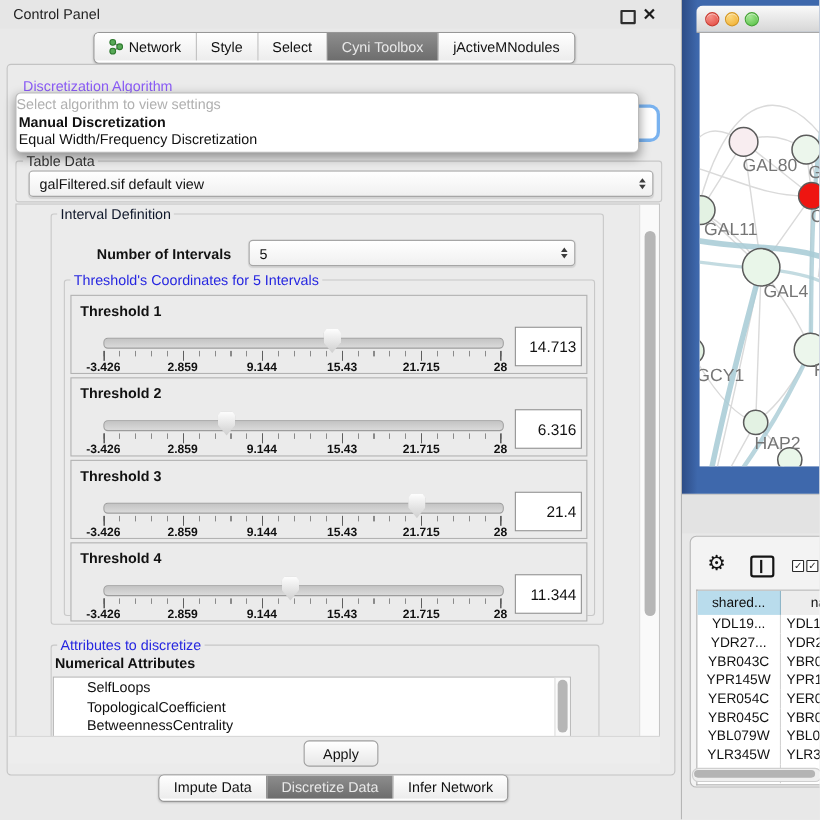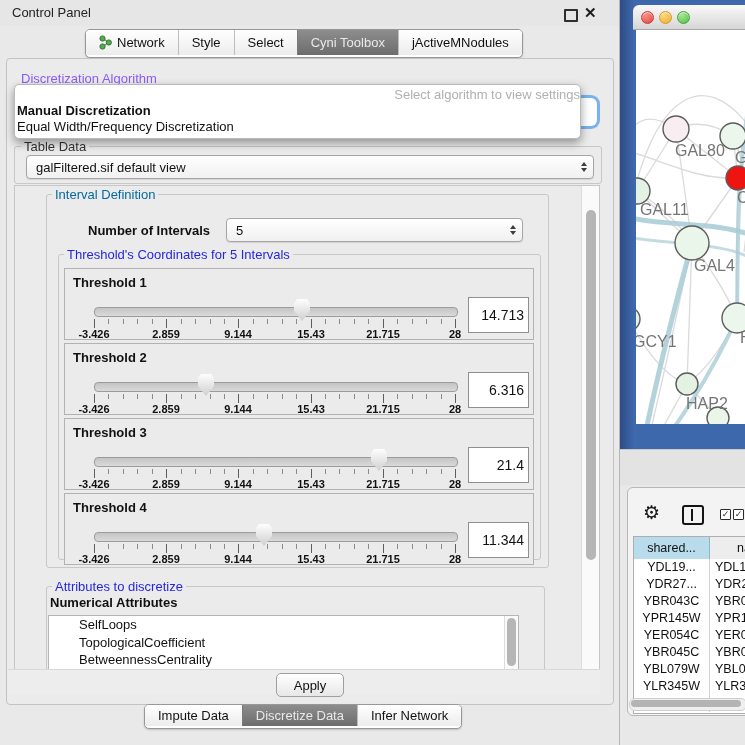--- a/index.html
+++ b/index.html
@@ -19,34 +19,34 @@
   .seg:first-child{border-left:none;}
   .seg.selected{background:linear-gradient(#8d8d8d,#6d6d6d);color:#e9e9e9;border-left-color:#7a7a7a;}
   #top-tabs{left:85px;top:29px;height:27px;}
   #top-tabs .seg{height:25px;}
   #bottom-tabs{left:144px;top:704px;height:23px;}
   #bottom-tabs .seg{height:21px;}
   
   #content-box{left:6px;top:58px;width:606px;height:645px;background:#ebebeb;border:1px solid #c3c3c3;border-radius:4px;}
   .group{border:1px solid #c8c8c8;border-radius:3px;}
   .group-label{font-size:13px;background:#ebebeb;padding:0 3px;white-space:nowrap;}
-  .lbl-green{color:#0369a1;}
+  .lbl-green{color:#0f172a;}
   .lbl-blue{color:#2626e0;}
   .combo{background:linear-gradient(#ffffff,#f0f0f0);border:1px solid #a6a6a6;border-radius:4px;
          font-size:13px;display:flex;align-items:center;padding:0 9px;box-shadow:0 1px 1px rgba(0,0,0,.1);}
   .spin{position:absolute;right:6px;top:50%;transform:translateY(-50%);display:flex;flex-direction:column;gap:2px;}
   .arr-up{width:0;height:0;border-left:3.5px solid transparent;border-right:3.5px solid transparent;border-bottom:4.5px solid #3c3c3c;}
   .arr-dn{width:0;height:0;border-left:3.5px solid transparent;border-right:3.5px solid transparent;border-top:4.5px solid #3c3c3c;}
   
   #algo-combo-hidden{left:554px;top:39px;width:36px;height:28px;background:#fff;border-radius:6px;
      box-shadow:0 0 0 3px #79b2ef;}
   
   #algo-popup{left:7px;top:25px;width:565px;height:53px;background:#fff;border:1px solid #b9b9b9;border-radius:5px;
      box-shadow:0 4px 10px rgba(0,0,0,.38);z-index:30;}
-  #algo-popup .prompt{position:absolute;left:0;top:2px;width:100%;text-align:right;font-size:13px;color:#b0b0b0;}
+  #algo-popup .prompt{position:absolute;left:0;top:2px;width:100%;text-align:left;font-size:13px;color:#b0b0b0;}
   #algo-popup .opt{position:absolute;left:2px;width:560px;font-size:13px;height:16px;line-height:16px;}
   
   #scrollpane{left:7px;top:126px;width:584px;height:484px;border:1px solid #c6c6c6;background:#ebebeb;overflow:hidden;}
   .vsb-track{background:#fafafa;border-left:1px solid #dcdcdc;}
   .vsb-thumb{background:#b6b6b6;border-radius:5px;}
   
   .trow{border:1px solid #b2b2b2;background:#ebebeb;}
   .trow-label{position:absolute;left:8px;top:6px;font-size:13px;font-weight:bold;}
   .track{position:absolute;left:29px;top:38px;width:362px;height:8px;border-radius:4px;
          background:linear-gradient(#c4c4c4,#dadada);border:1px solid #9c9c9c;}

